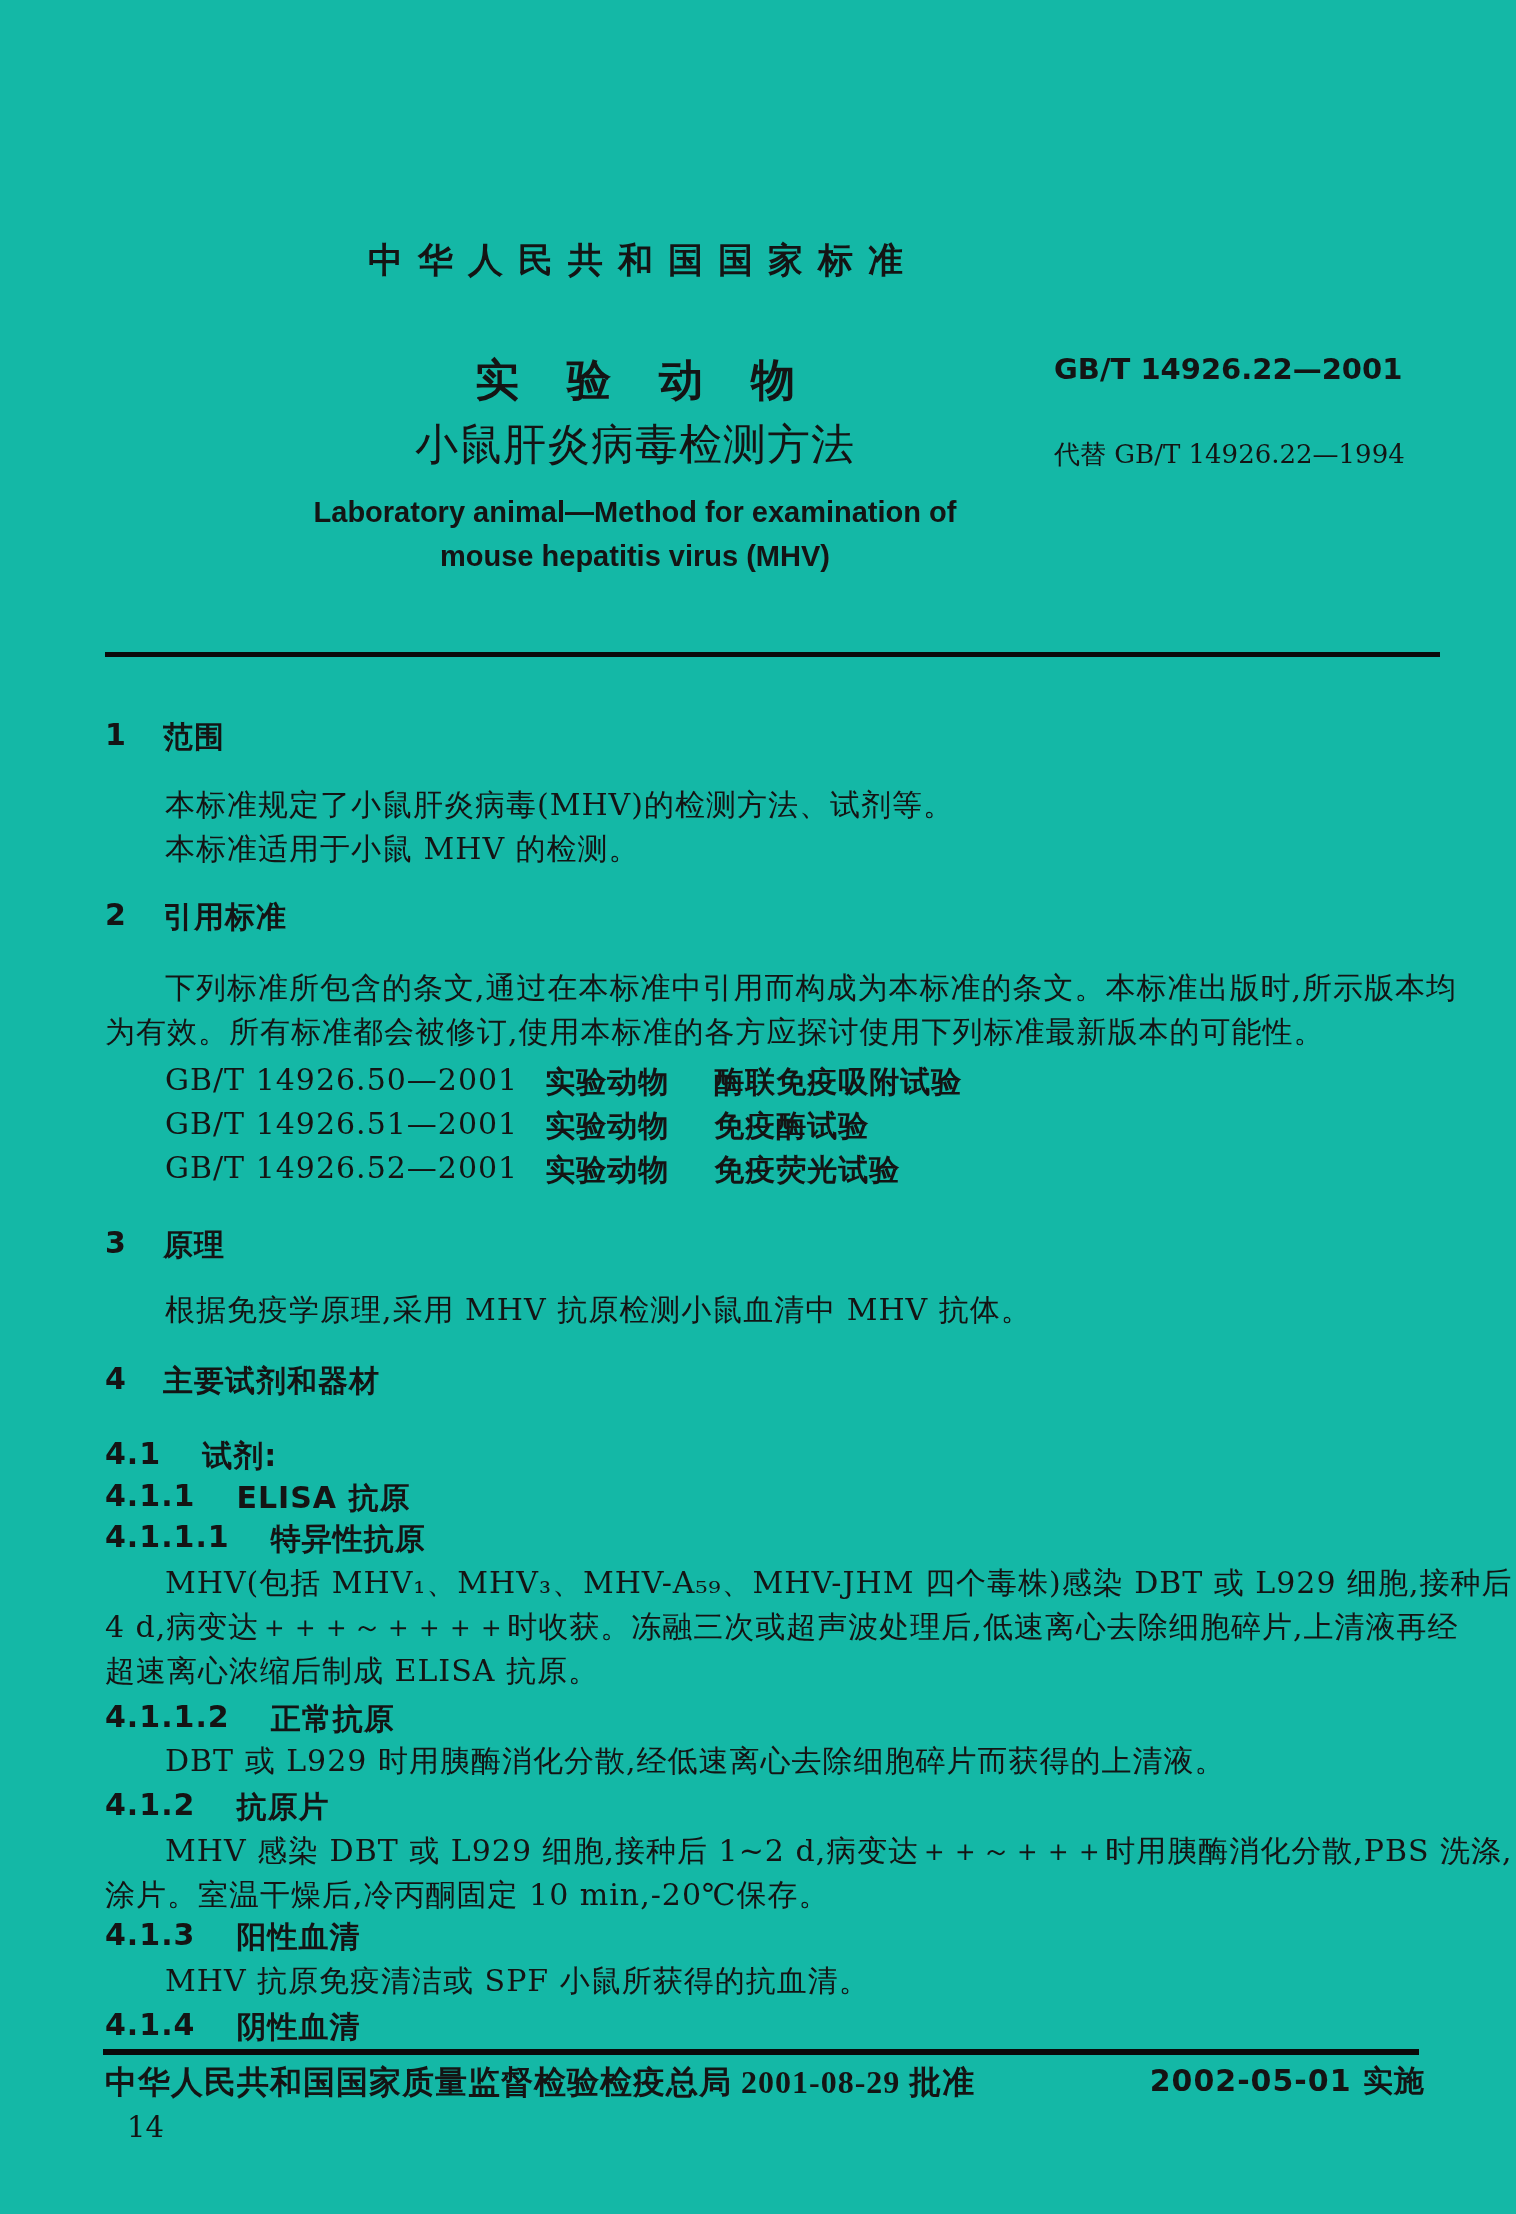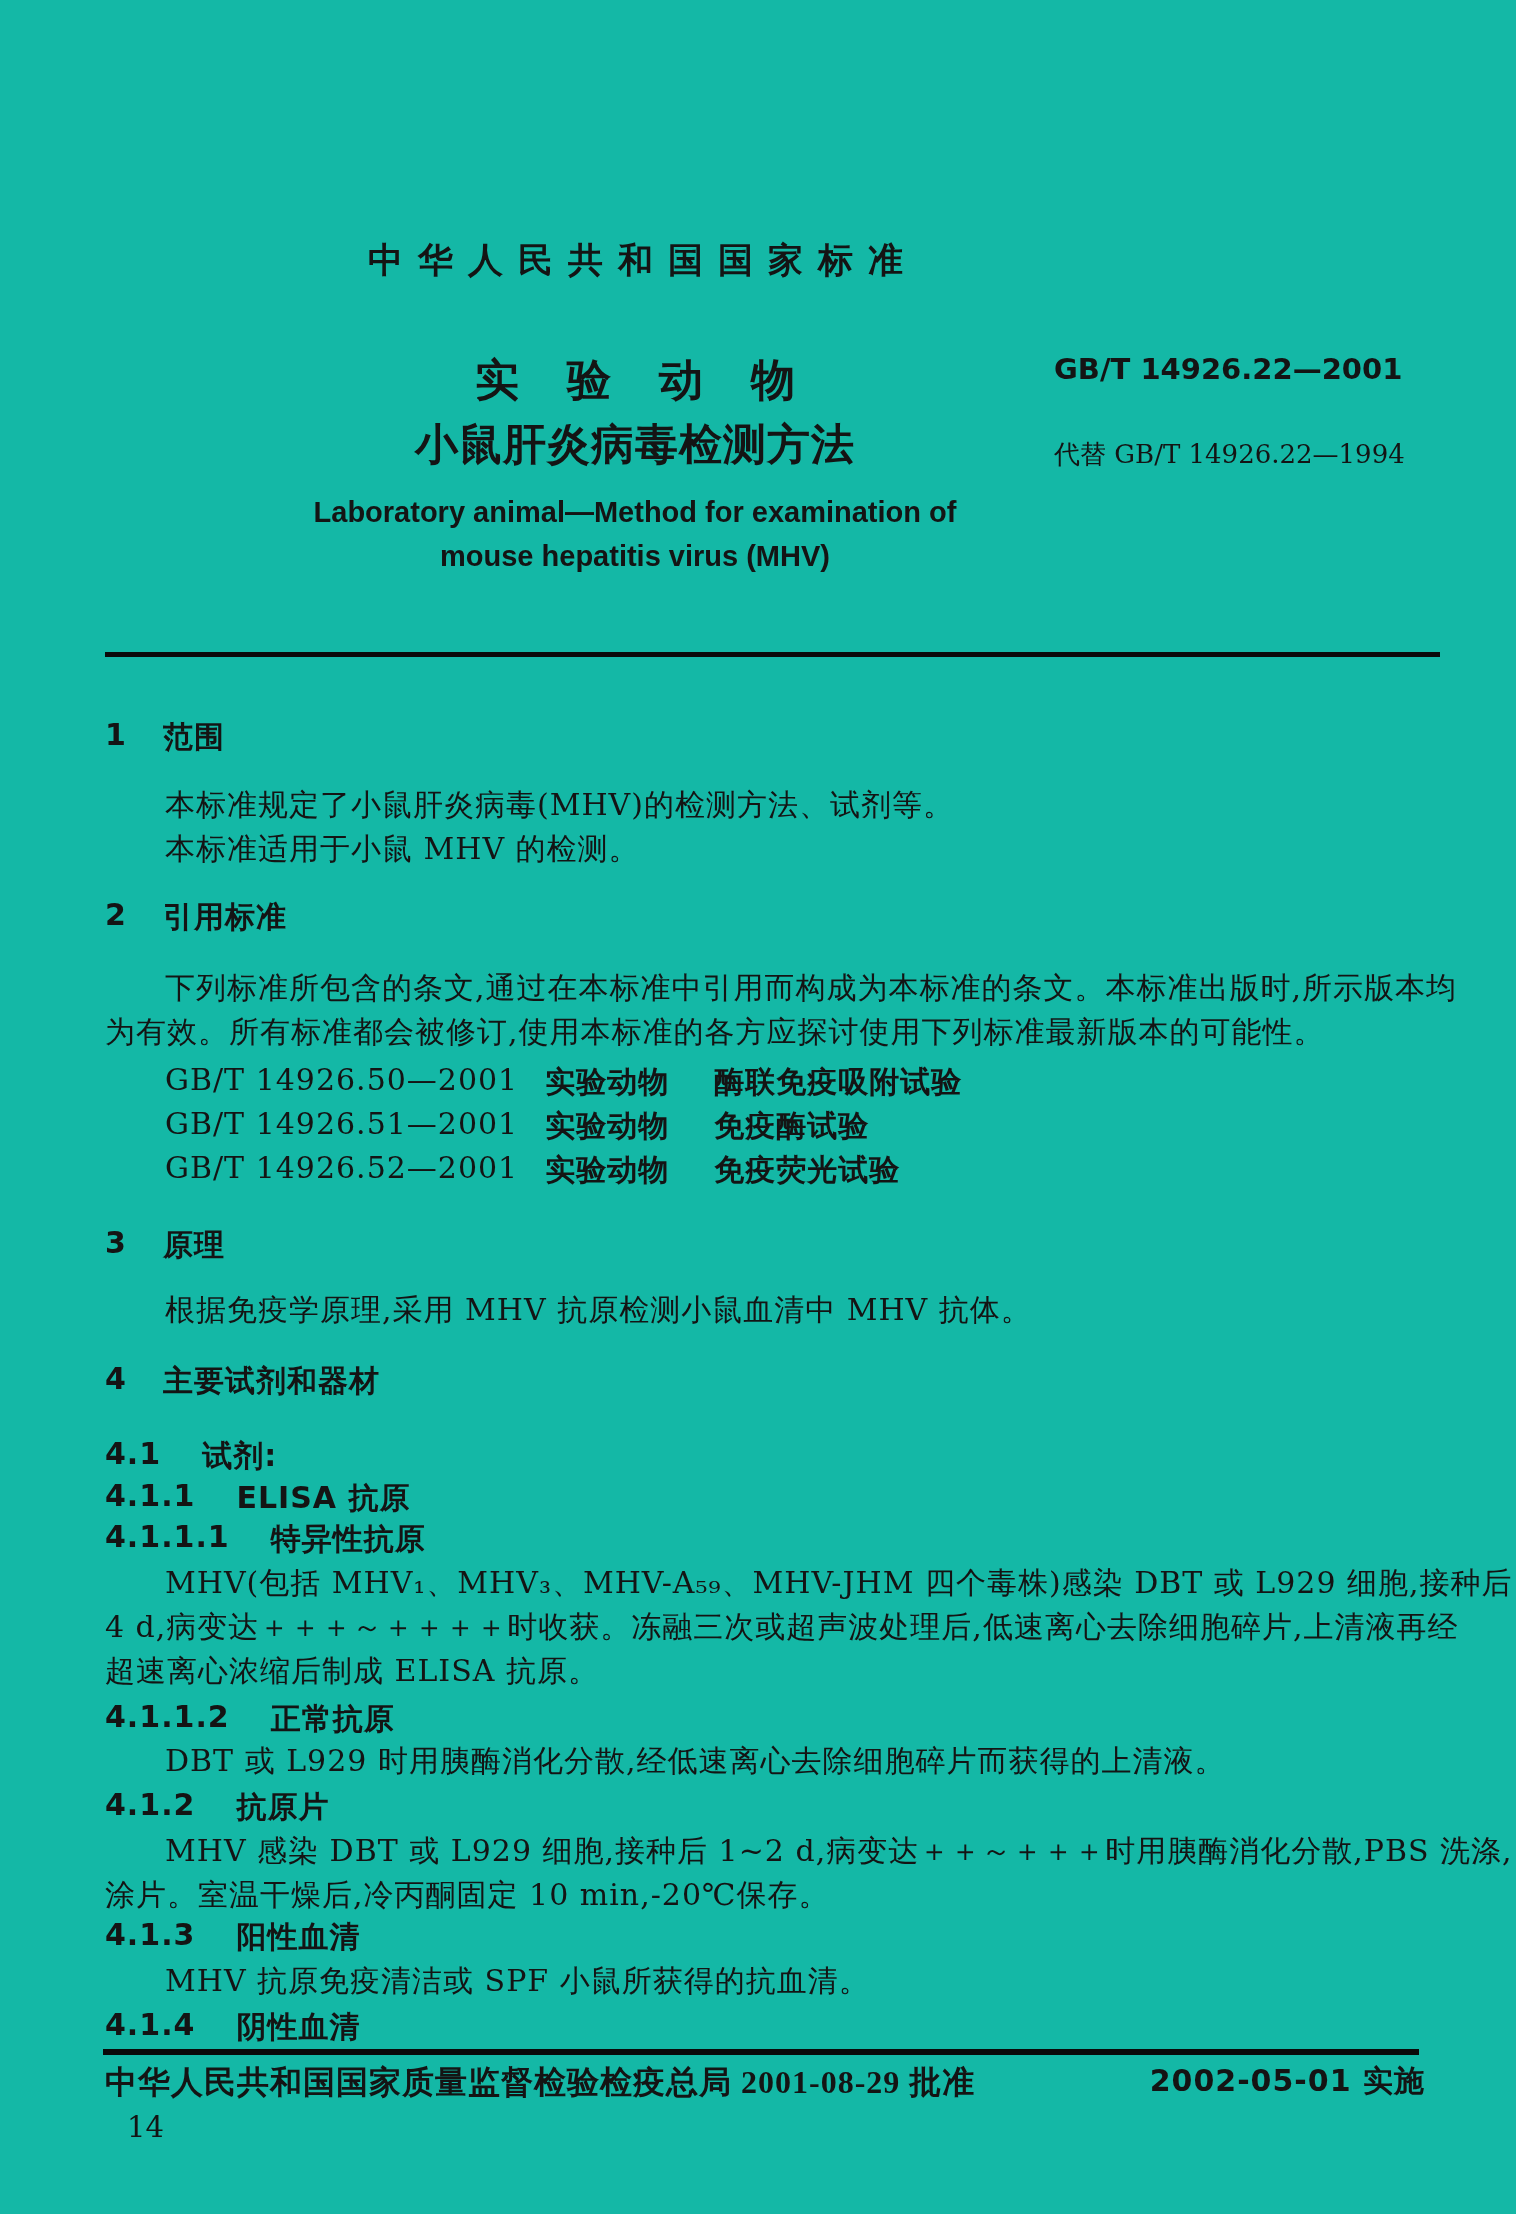--- a/index.html
+++ b/index.html
@@ -36,21 +36,21 @@
     font-weight: bold;
     font-size: 44px;
     letter-spacing: 48px;
     white-space: nowrap;
   }
   .title-cn-2 {
     position: absolute;
     left: 0; top: 416px; width: 1270px;
     text-align: center;
     font-family: "DejaVu Sans", sans-serif;
-    font-weight: bold;
+    font-weight: normal;
     font-size: 43px;
     letter-spacing: 1px;
     white-space: nowrap;
   }
   .title-en {
     position: absolute;
     left: 0; width: 1270px;
     text-align: center;
     font-family: Liberation Sans, sans-serif;
     font-weight: bold;

